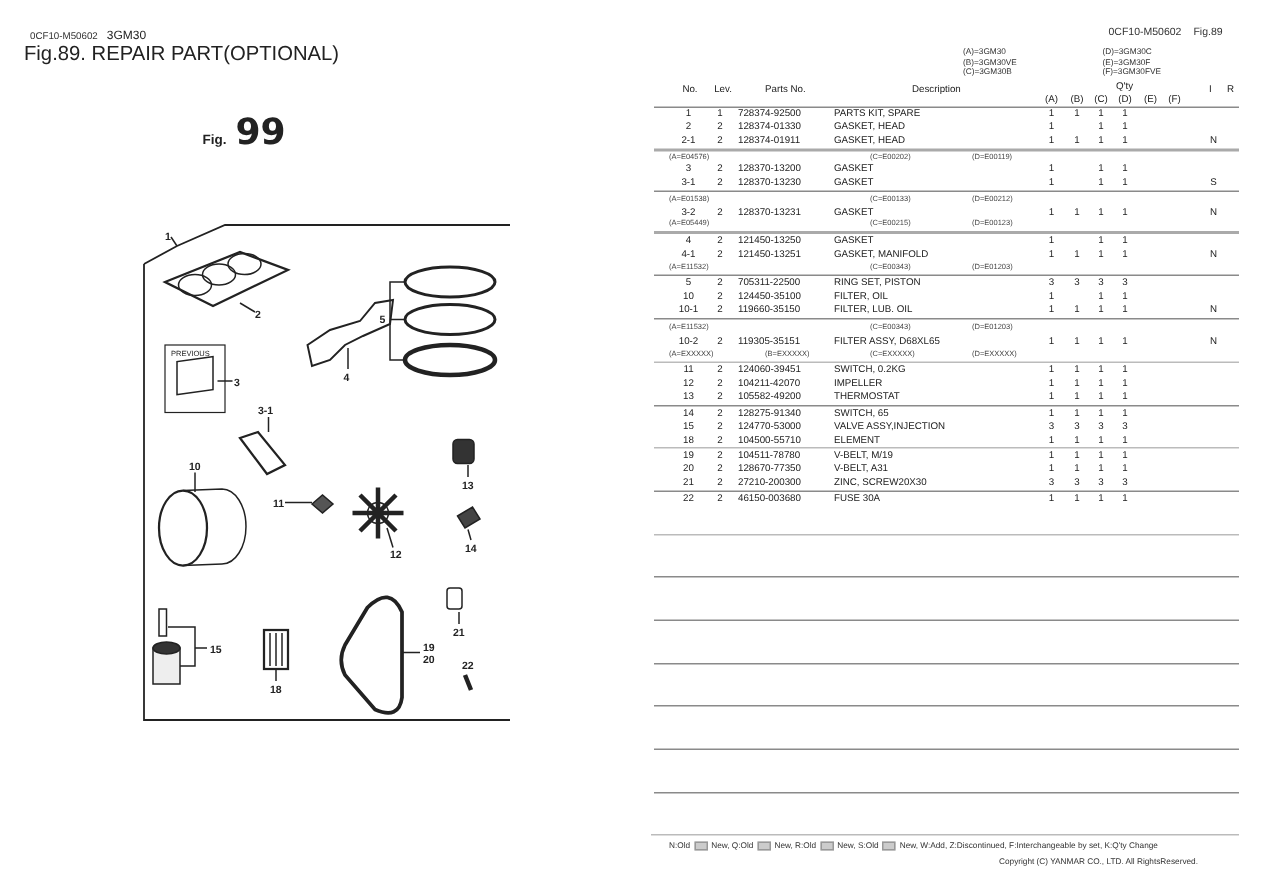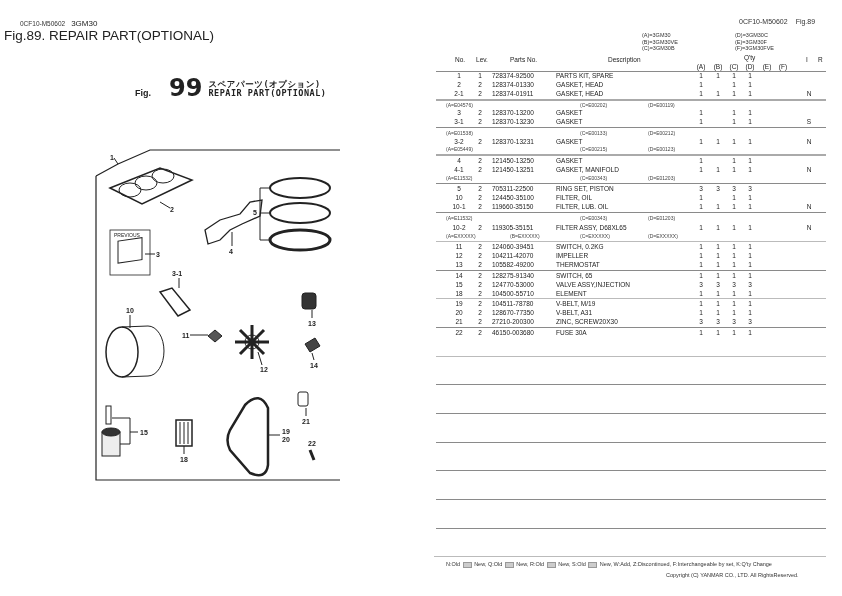--- a/index.html
+++ b/index.html
@@ -3,27 +3,27 @@
   <meta charset="utf-8">
   <style>
     * { box-sizing: border-box; margin: 0; padding: 0; }
     body {
       width: 842px; height: 596px; background: #fff; position: relative;
       font-family: "Liberation Sans", sans-serif; color: #222; overflow: hidden;
     }
     .abs { position: absolute; }
     .doc-code-left { left: 20px; top: 19px; font-size: 6.5px; color: #333; }
     .doc-code-left .model { font-size: 8px; margin-left: 6px; color: #222; }
-    .fig-title { left: 4px; top: 28px; font-size: 13.5px; color: #222; }
+    .fig-title { left: 16px; top: 28px; font-size: 13.5px; color: #222; }
     .doc-code-right { left: 739px; top: 18px; font-size: 7px; color: #333; }
     .doc-code-right .fig { margin-left: 8px; }
 
     
     .illus-heading { left: 135px; top: 78px; display: flex; align-items: flex-end; }
-    .illus-heading .fig-word { font-size: 9px; font-weight: bold; margin-right: 18px; }
+    .illus-heading .fig-word { font-size: 9px; font-weight: bold; margin-right: 6px; }
     .illus-heading .fig-num { font-size: 24px; font-weight: bold; line-height: 20px; margin-right: 6px; font-family: "DejaVu Sans", sans-serif; }
     .illus-heading .labels { font-family: "DejaVu Sans Mono", monospace; font-size: 8.5px; font-weight: bold; line-height: 9px; letter-spacing: 0.5px; }
 
     
     .legend-block { font-size: 5.5px; line-height: 6.5px; color: #333; }
     .legend-left { left: 642px; top: 32px; }
     .legend-right { left: 735px; top: 32px; }
 
     .hdr { font-size: 6.5px; color: #222; }
     .col-no { left: 448px; width: 24px; text-align: center; }
@@ -60,24 +60,20 @@
   <span>0CF10-M50602</span><span class="model">3GM30</span>
 </div>
 <div class="abs fig-title">Fig.89.  REPAIR PART(OPTIONAL)</div>
 <div class="abs doc-code-right">
   <span>0CF10-M50602</span><span class="fig">Fig.89</span>
 </div>
 
 <div class="abs illus-heading">
   <span class="fig-word">Fig.</span>
   <span class="fig-num">99</span>
-  <div class="labels">
-    <div>スペアパーツ(オプション)</div>
-    <div>REPAIR PART(OPTIONAL)</div>
-  </div>
 </div>
 
 <svg class="abs" style="left:90px; top:140px;" width="250" height="345" viewBox="0 0 250 345">
   <g fill="none" stroke="#222" stroke-width="1">
 
     <path d="M6 36 L6 340 L250 340" stroke-width="1.2"></path>
     <path d="M6 36 L28 24 L60 10 L250 10" stroke-width="1.2"></path>
     <path d="M28 24 L24 18"></path>
 
     <g>

